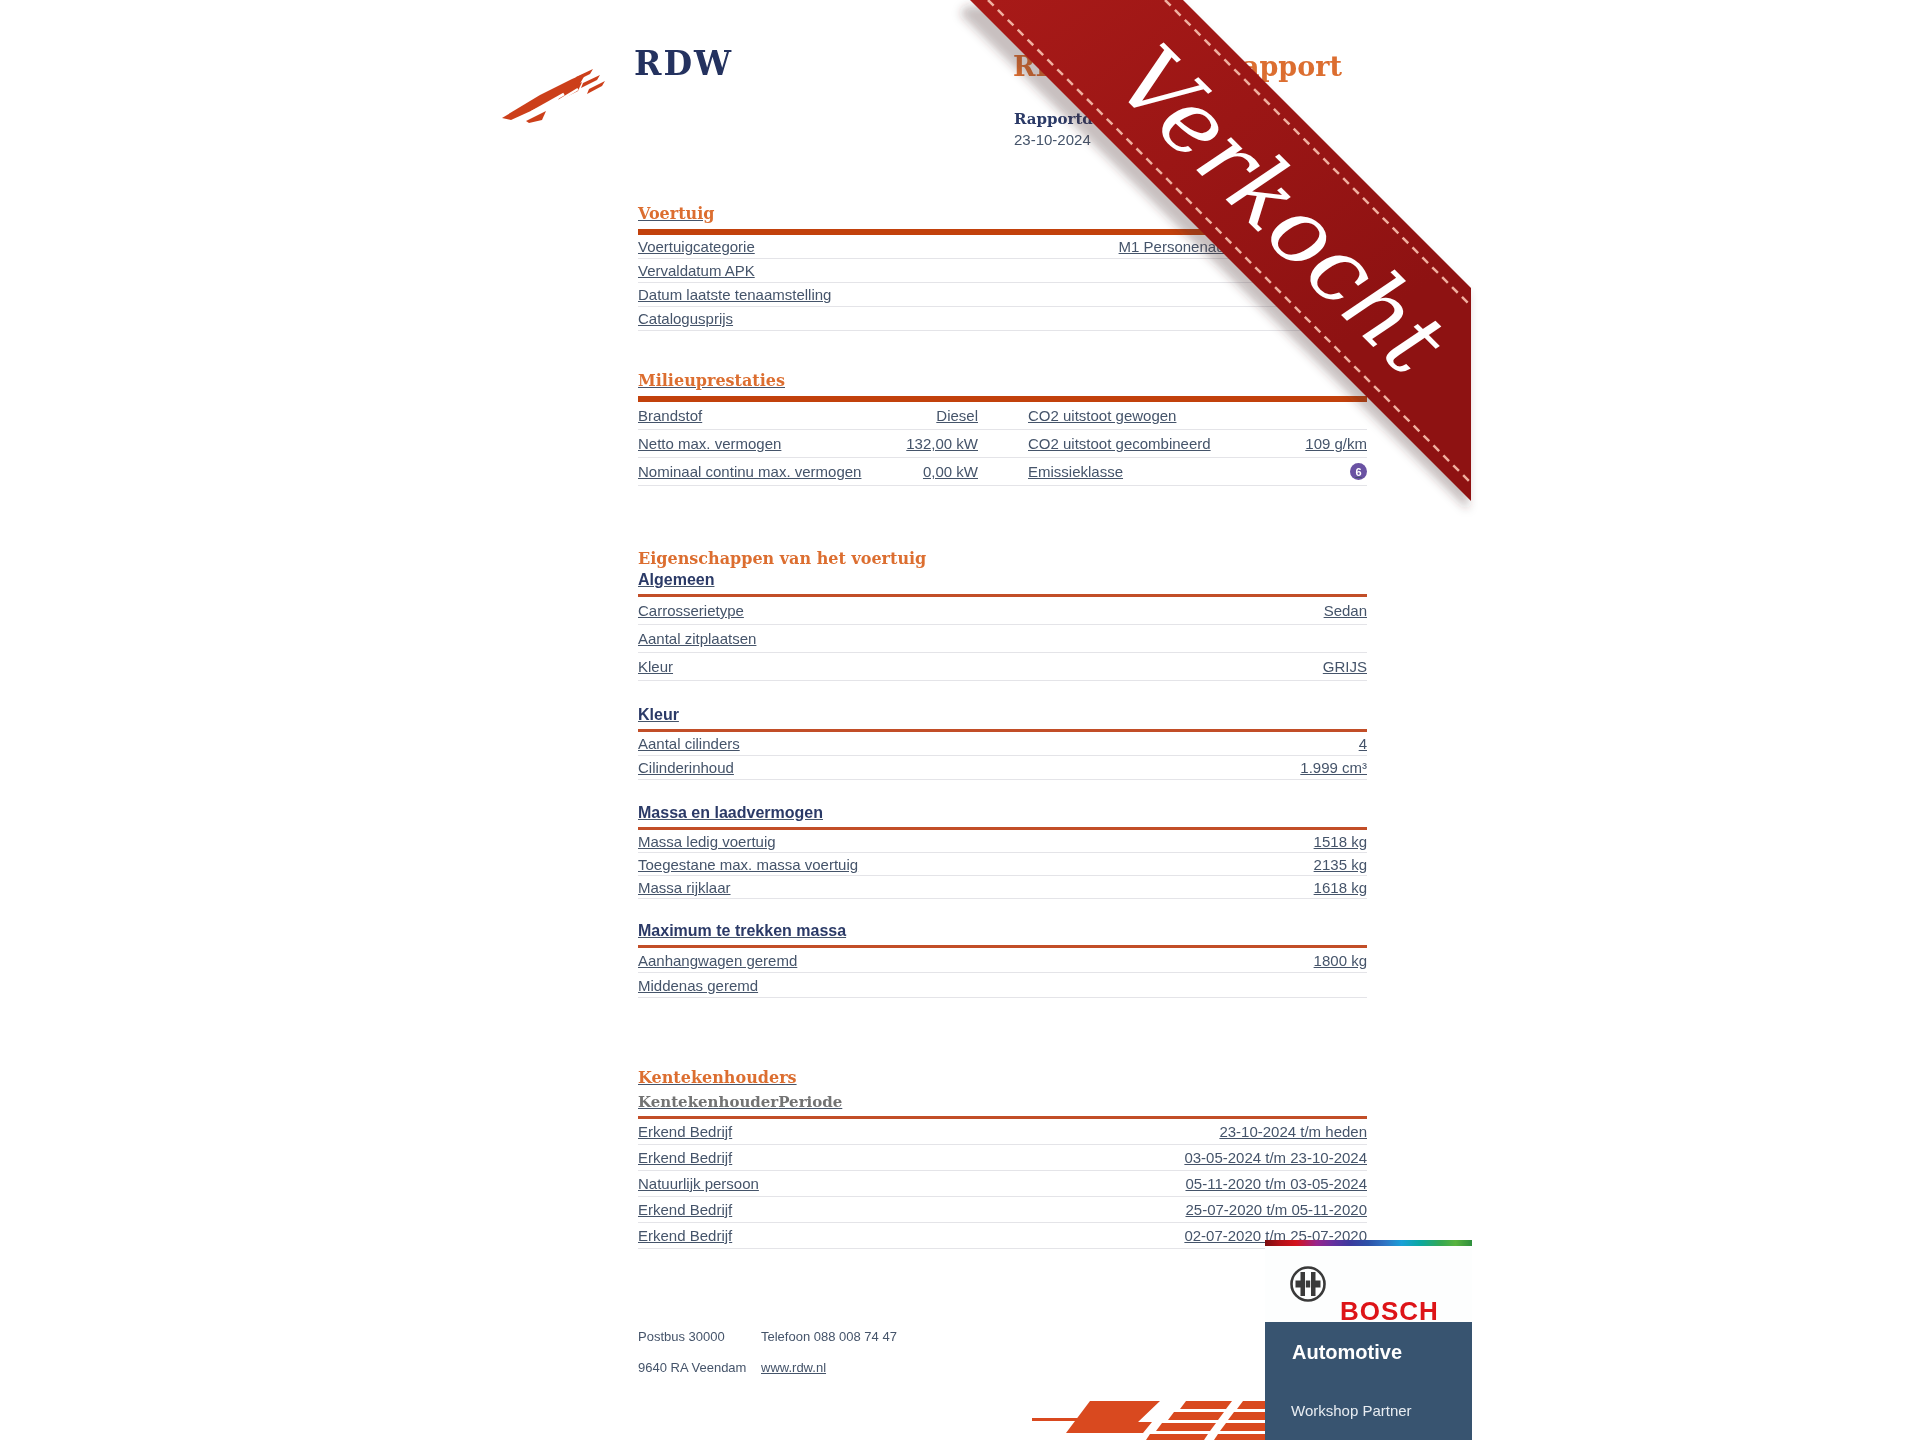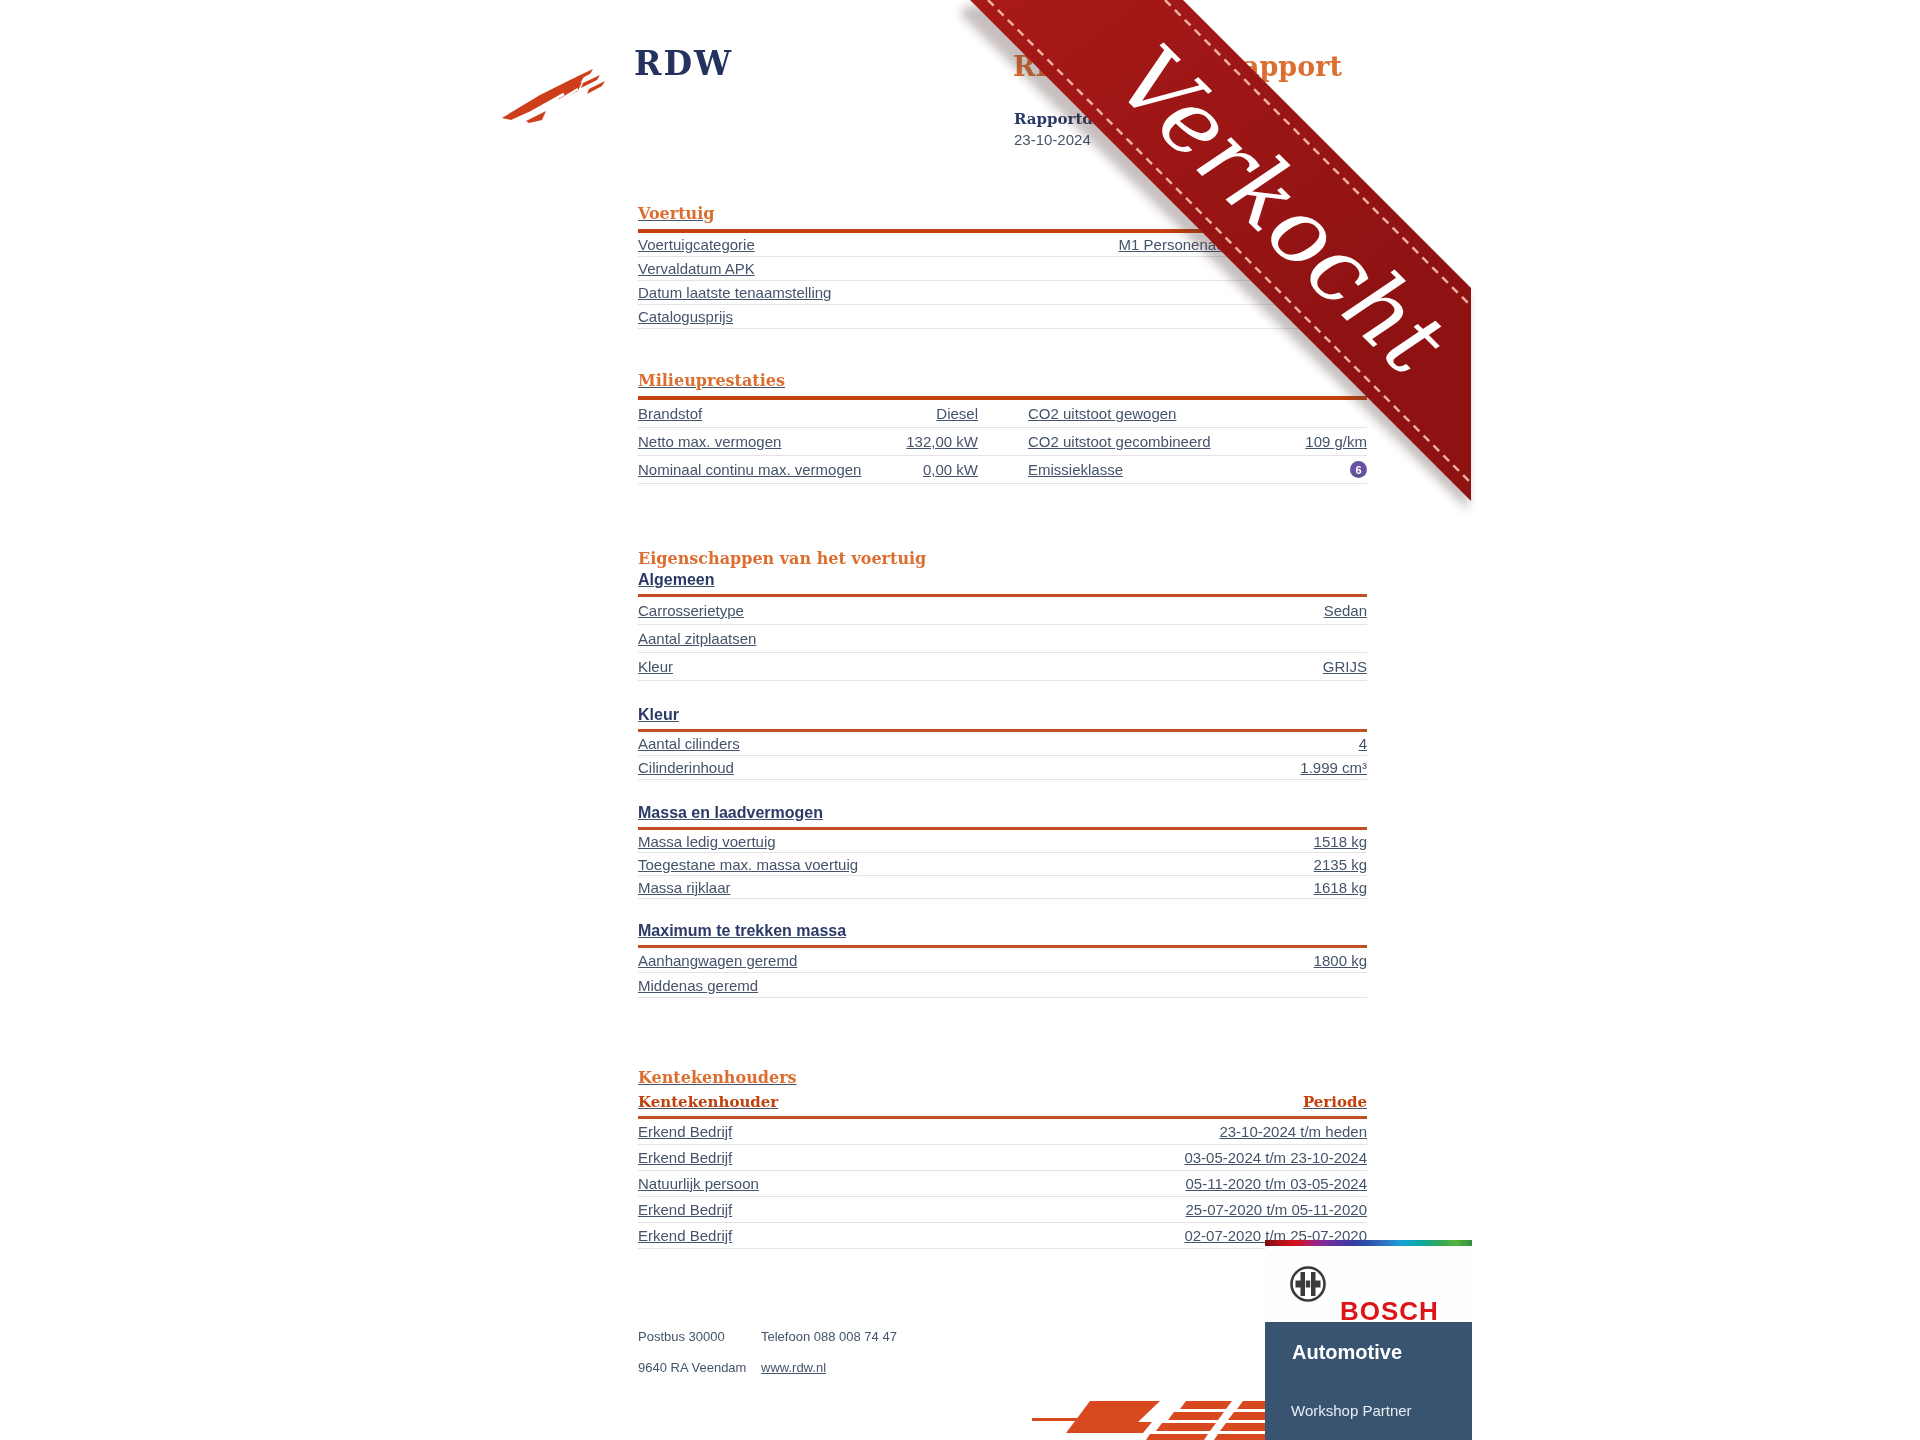--- a/index.html
+++ b/index.html
@@ -18,21 +18,21 @@
   #report-date-label{left:1014px;top:110px;font-family:"DejaVu Serif",serif;font-weight:bold;
     font-size:15px;color:#2b3a67;}
   #report-date-value{left:1014px;top:131px;font-size:15px;color:#45546a;}
 
   
   .section{width:729px;left:638px;text-decoration:underline;}
   .sec-heading{margin:0;font-family:"DejaVu Serif",serif;font-weight:bold;
     font-size:16px;color:#dc6e30;}
   .sub-title{margin:0;font-weight:bold;font-size:16px;color:#2b3a67;}
   .orange-rule{height:3px;background:#c24e28;margin-top:5px;}
-  .tbl{border-top:4px solid #c2410c;margin-top:6px;}
+  .tbl{border-top:6px solid #c2410c;margin-top:6px;}
   .tbl.no-top{border-top:none;margin-top:0;}
   .row{display:flex;justify-content:space-between;align-items:center;
     border-bottom:1px solid #e4e4e8;font-size:15px;}
   .row .lbl{white-space:nowrap;}
   .row .val{white-space:nowrap;text-align:right;}
   .h23 .row{height:23px;} .h27 .row{height:27px;} .h22 .row{height:22px;}
   .h24 .row{height:24px;} .h25 .row{height:25px;}
 
   #sec-voertuig{top:204px;}
   #sec-voertuig .row:first-of-type .val{padding-right:130px;}
@@ -45,22 +45,22 @@
   .badge{width:17px;height:17px;border-radius:50%;background:#6a52a3;color:#fff;
     font-size:11px;font-weight:bold;display:flex;align-items:center;justify-content:center;}
 
   #sec-eigen-heading{left:638px;top:549px;}
   #sub-algemeen{top:571px;}
   #sub-motor{top:706px;}
   #sub-massa{top:804px;}
   #sub-trekken{top:922px;}
 
   #sec-kenteken{top:1068px;}
-  .kt-header{display:flex;justify-content:space-between;margin-top:6px;
-    font-family:"DejaVu Serif",serif;font-weight:bold;font-size:15px;color:#c2410c;}
+  .kt-header{display:flex;margin-top:6px;
+    font-family:"DejaVu Serif",serif;font-weight:bold;font-size:15px;color:#737373;}
 
   
   .footer-line{font-size:13px;color:#45546a;white-space:nowrap;}
   #footer-address1{left:638px;top:1329px;}
   #footer-address2{left:638px;top:1360px;}
   #footer-phone{left:761px;top:1329px;}
   #footer-site{left:761px;top:1360px;text-decoration:underline;}
 
   
   #bottom-flame{left:1028px;top:1392px;width:240px;height:48px;}

